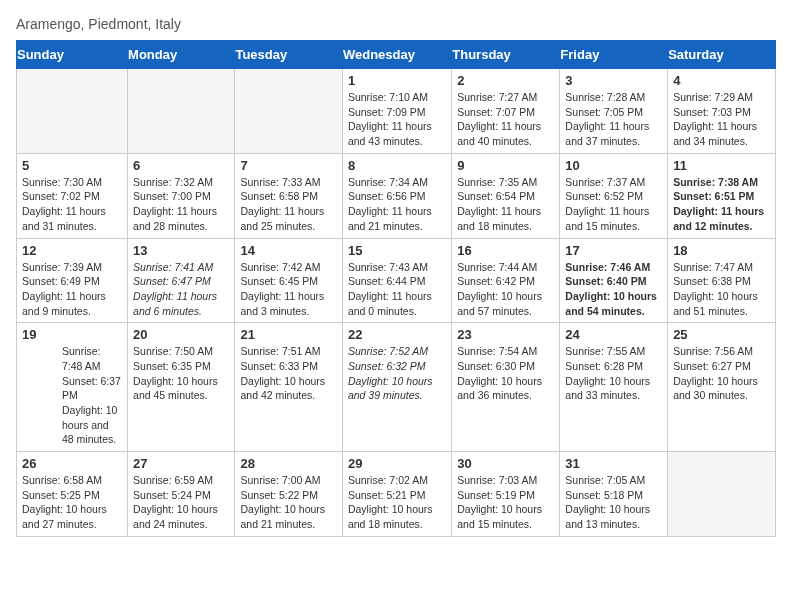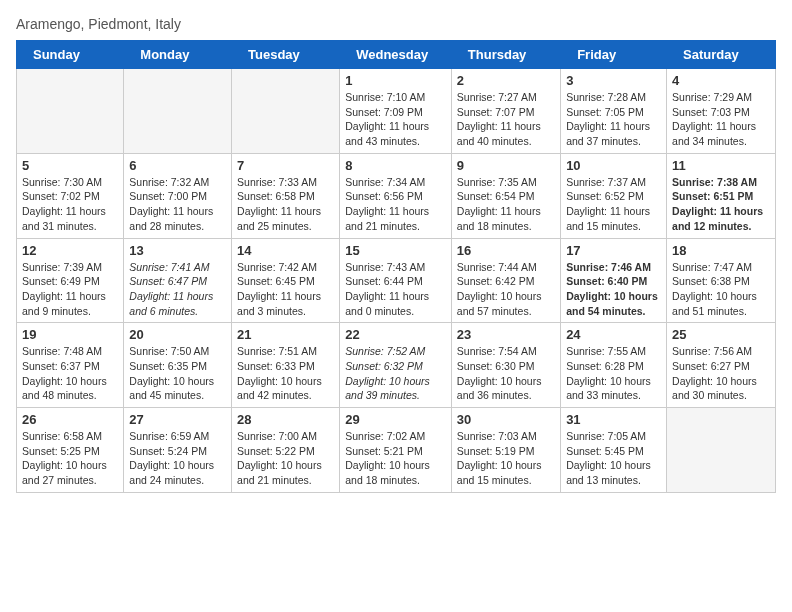--- a/index.html
+++ b/index.html
@@ -40,21 +40,21 @@
     .calendar {
       width: 100%;
       border-collapse: collapse;
       border: 1px solid #ccc;
     }
     .calendar th {
       background: #1565c0;
       color: #fff;
       font-size: 13px;
       font-weight: bold;
-      padding: 6px 16px;
+      padding: 6px 0;
       text-align: left;
       border: 1px solid #1565c0;
     }
     .calendar td {
       vertical-align: top;
       border: 1px solid #ccc;
       padding: 4px 5px;
       width: 113px;
       min-height: 80px;
       background: #fff;
@@ -210,21 +210,21 @@
         <td>
           <div class="day-num">18</div>
           <div class="day-info" style="white-space: pre-line;">Sunrise: 7:47 AM
 Sunset: 6:38 PM
 Daylight: 10 hours and 51 minutes.</div>
         </td>
       </tr>
       <tr>
         <td>
           <div class="day-num">19</div>
-          <div class="day-info" style="white-space: pre-line;">Sunrise: 7:48 AM
+          <div class="day-info" style="white-space: pre-line; margin-left: 40px;">Sunrise: 7:48 AM
 Sunset: 6:37 PM
 Daylight: 10 hours and 48 minutes.</div>
         </td>
         <td>
           <div class="day-num">20</div>
           <div class="day-info" style="white-space: pre-line;">Sunrise: 7:50 AM
 Sunset: 6:35 PM
 Daylight: 10 hours and 45 minutes.</div>
         </td>
         <td>
@@ -285,19 +285,19 @@
         </td>
         <td>
           <div class="day-num">30</div>
           <div class="day-info" style="white-space: pre-line;">Sunrise: 7:03 AM
 Sunset: 5:19 PM
 Daylight: 10 hours and 15 minutes.</div>
         </td>
         <td>
           <div class="day-num">31</div>
           <div class="day-info" style="white-space: pre-line;">Sunrise: 7:05 AM
-Sunset: 5:45 PM
+Sunset: 5:18 PM
 Daylight: 10 hours and 13 minutes.</div>
         </td>
         <td class="empty"></td>
       </tr>
     </tbody>
 </table>
 
 </body></html>

